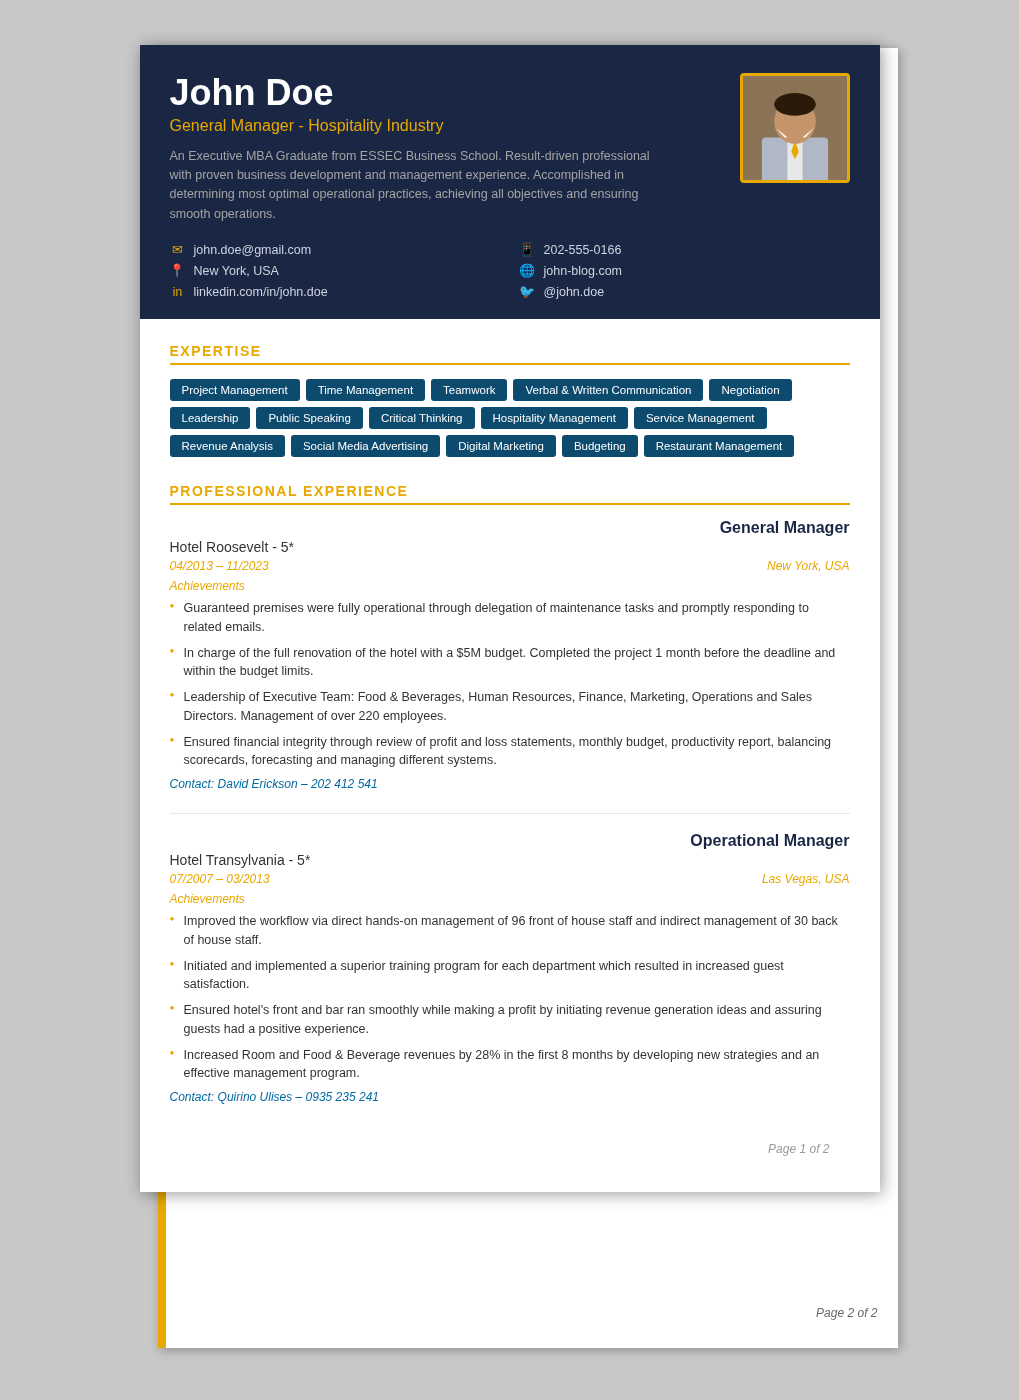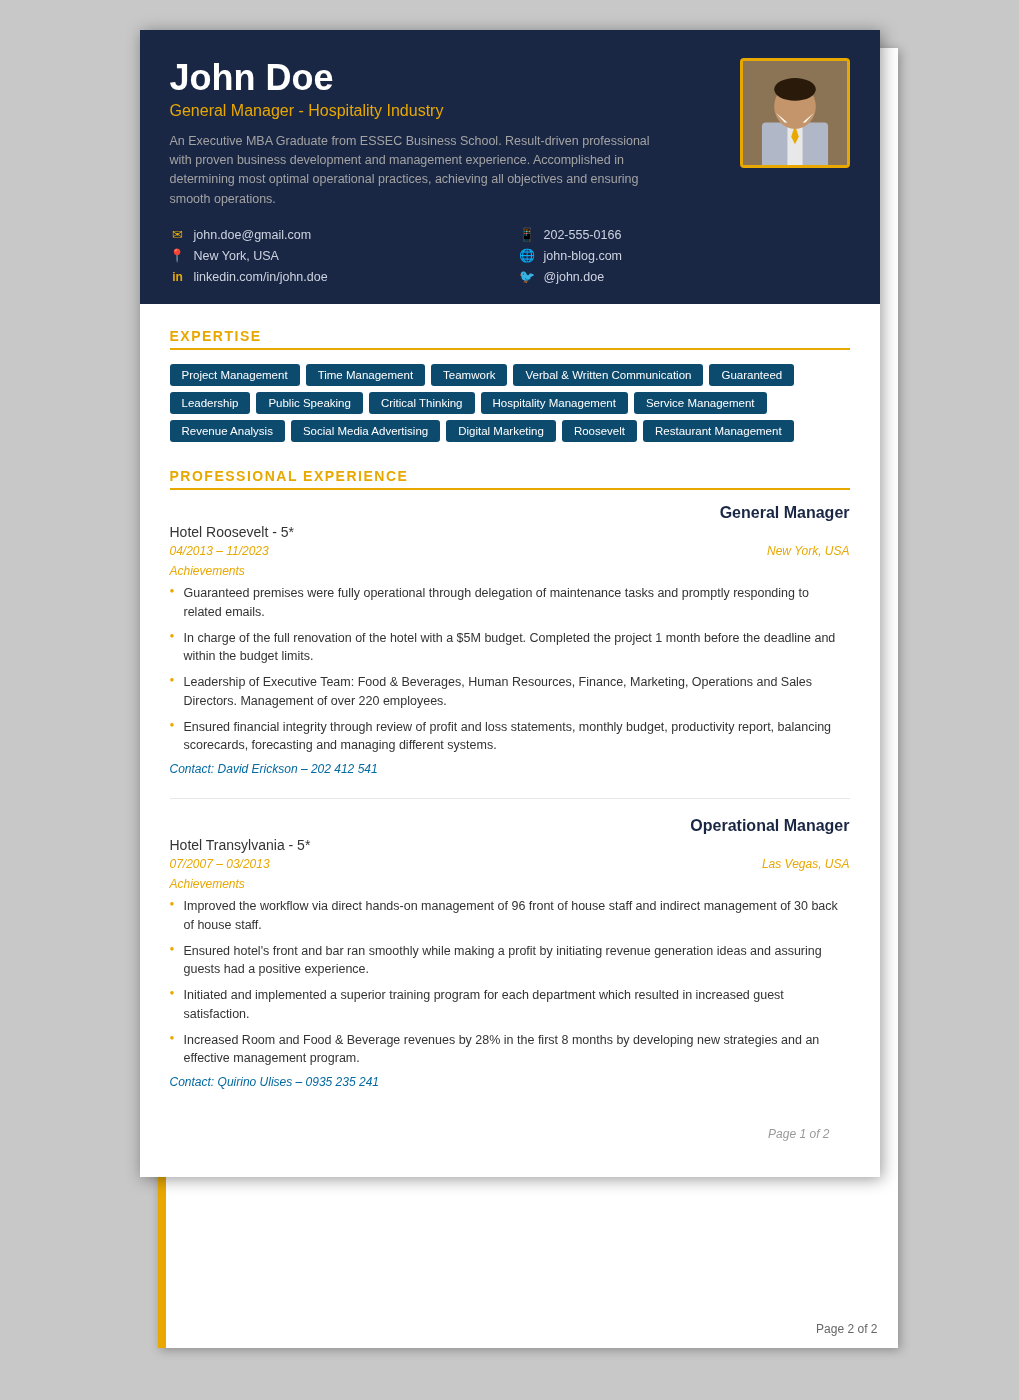--- a/index.html
+++ b/index.html
@@ -20,24 +20,25 @@
       top: 18px;
       left: 18px;
       width: 740px;
       min-height: 1300px;
       background: #fff;
       box-shadow: 2px 2px 10px rgba(0,0,0,0.3);
       z-index: 1;
     }
     .page-2-label {
       position: absolute;
-      bottom: 12px;
+      bottom: 28px;
       right: 20px;
       font-size: 12px;
       color: #666;
+      font-style: italic;
       margin-top: 12px;
     }
     
     .page-2-accent {
       position: absolute;
       left: 0;
       top: 0;
       width: 8px;
       height: 100%;
       background: #e8a800;
@@ -46,21 +47,21 @@
       padding: 20px 20px 20px 30px;
       opacity: 0.6;
     }
 
     .page-1 {
       position: relative;
       width: 740px;
       background: #fff;
       box-shadow: 2px 2px 15px rgba(0,0,0,0.4);
       z-index: 2;
-      margin-top: 0;
+      margin-top: 15px;
     }
     
     .header {
       background: #1a2744;
       color: #fff;
       padding: 28px 30px 20px 30px;
       position: relative;
     }
     .header-top {
       display: flex;
@@ -361,50 +362,50 @@
           <span class="contact-icon">📍</span>
           <span>New York, USA</span>
         </div>
 
         <div class="contact-item">
           <span class="contact-icon">🌐</span>
           <span>john-blog.com</span>
         </div>
 
         <div class="contact-item">
-          <span class="contact-icon" style="font-weight:700;font-size:12px;">in</span>
+          <span class="contact-icon" style="font-weight:400;font-size:12px;">in</span>
           <span>linkedin.com/in/john.doe</span>
         </div>
 
         <div class="contact-item">
           <span class="contact-icon">🐦</span>
           <span>@john.doe</span>
         </div>
       </div>
     </div>
 
     <div class="main-content">
 
       <div class="section">
         <div class="section-title">EXPERTISE</div>
         <div class="tags-container" id="tags-container">
         <span class="tag">Project Management</span>
             <span class="tag">Time Management</span>
             <span class="tag">Teamwork</span>
             <span class="tag">Verbal &amp; Written Communication</span>
-            <span class="tag">Guaranteed</span>
+            <span class="tag">Negotiation</span>
             <span class="tag">Leadership</span>
             <span class="tag">Public Speaking</span>
             <span class="tag">Critical Thinking</span>
             <span class="tag">Hospitality Management</span>
             <span class="tag">Service Management</span>
             <span class="tag">Revenue Analysis</span>
             <span class="tag">Social Media Advertising</span>
             <span class="tag">Digital Marketing</span>
-            <span class="tag">Roosevelt</span>
+            <span class="tag">Budgeting</span>
             <span class="tag">Restaurant Management</span>
           </div>
       </div>
 
       <div class="section">
         <div class="section-title">PROFESSIONAL EXPERIENCE</div>
 
         <div class="exp-item">
           <div class="exp-title">General Manager</div>
           <div class="exp-company">Hotel Roosevelt - 5*</div>
@@ -430,22 +431,22 @@
         <div class="exp-item">
           <div class="exp-title">Operational Manager</div>
           <div class="exp-company">Hotel Transylvania - 5*</div>
           <div class="exp-meta">
             <span class="exp-dates">07/2007 – 03/2013</span>
             <span class="exp-location">Las Vegas, USA</span>
           </div>
           <div class="exp-achievements-label">Achievements</div>
           <ul class="exp-achievements">
             <li>Improved the workflow via direct hands-on management of 96 front of house staff and indirect management of 30 back of house staff.</li>
+            <li>Initiated and implemented a superior training program for each department which resulted in increased guest satisfaction.</li>
             <li>Ensured hotel's front and bar ran smoothly while making a profit by initiating revenue generation ideas and assuring guests had a positive experience.</li>
-            <li>Initiated and implemented a superior training program for each department which resulted in increased guest satisfaction.</li>
             <li>Increased Room and Food &amp; Beverage revenues by 28% in the first 8 months by developing new strategies and an effective management program.</li>
           </ul>
           <div class="exp-contact">
             <span>Contact:</span>
             <span>Quirino Ulises – 0935 235 241</span>
           </div>
         </div>
       </div>
 
       <div class="page-label">Page 1 of 2</div>

